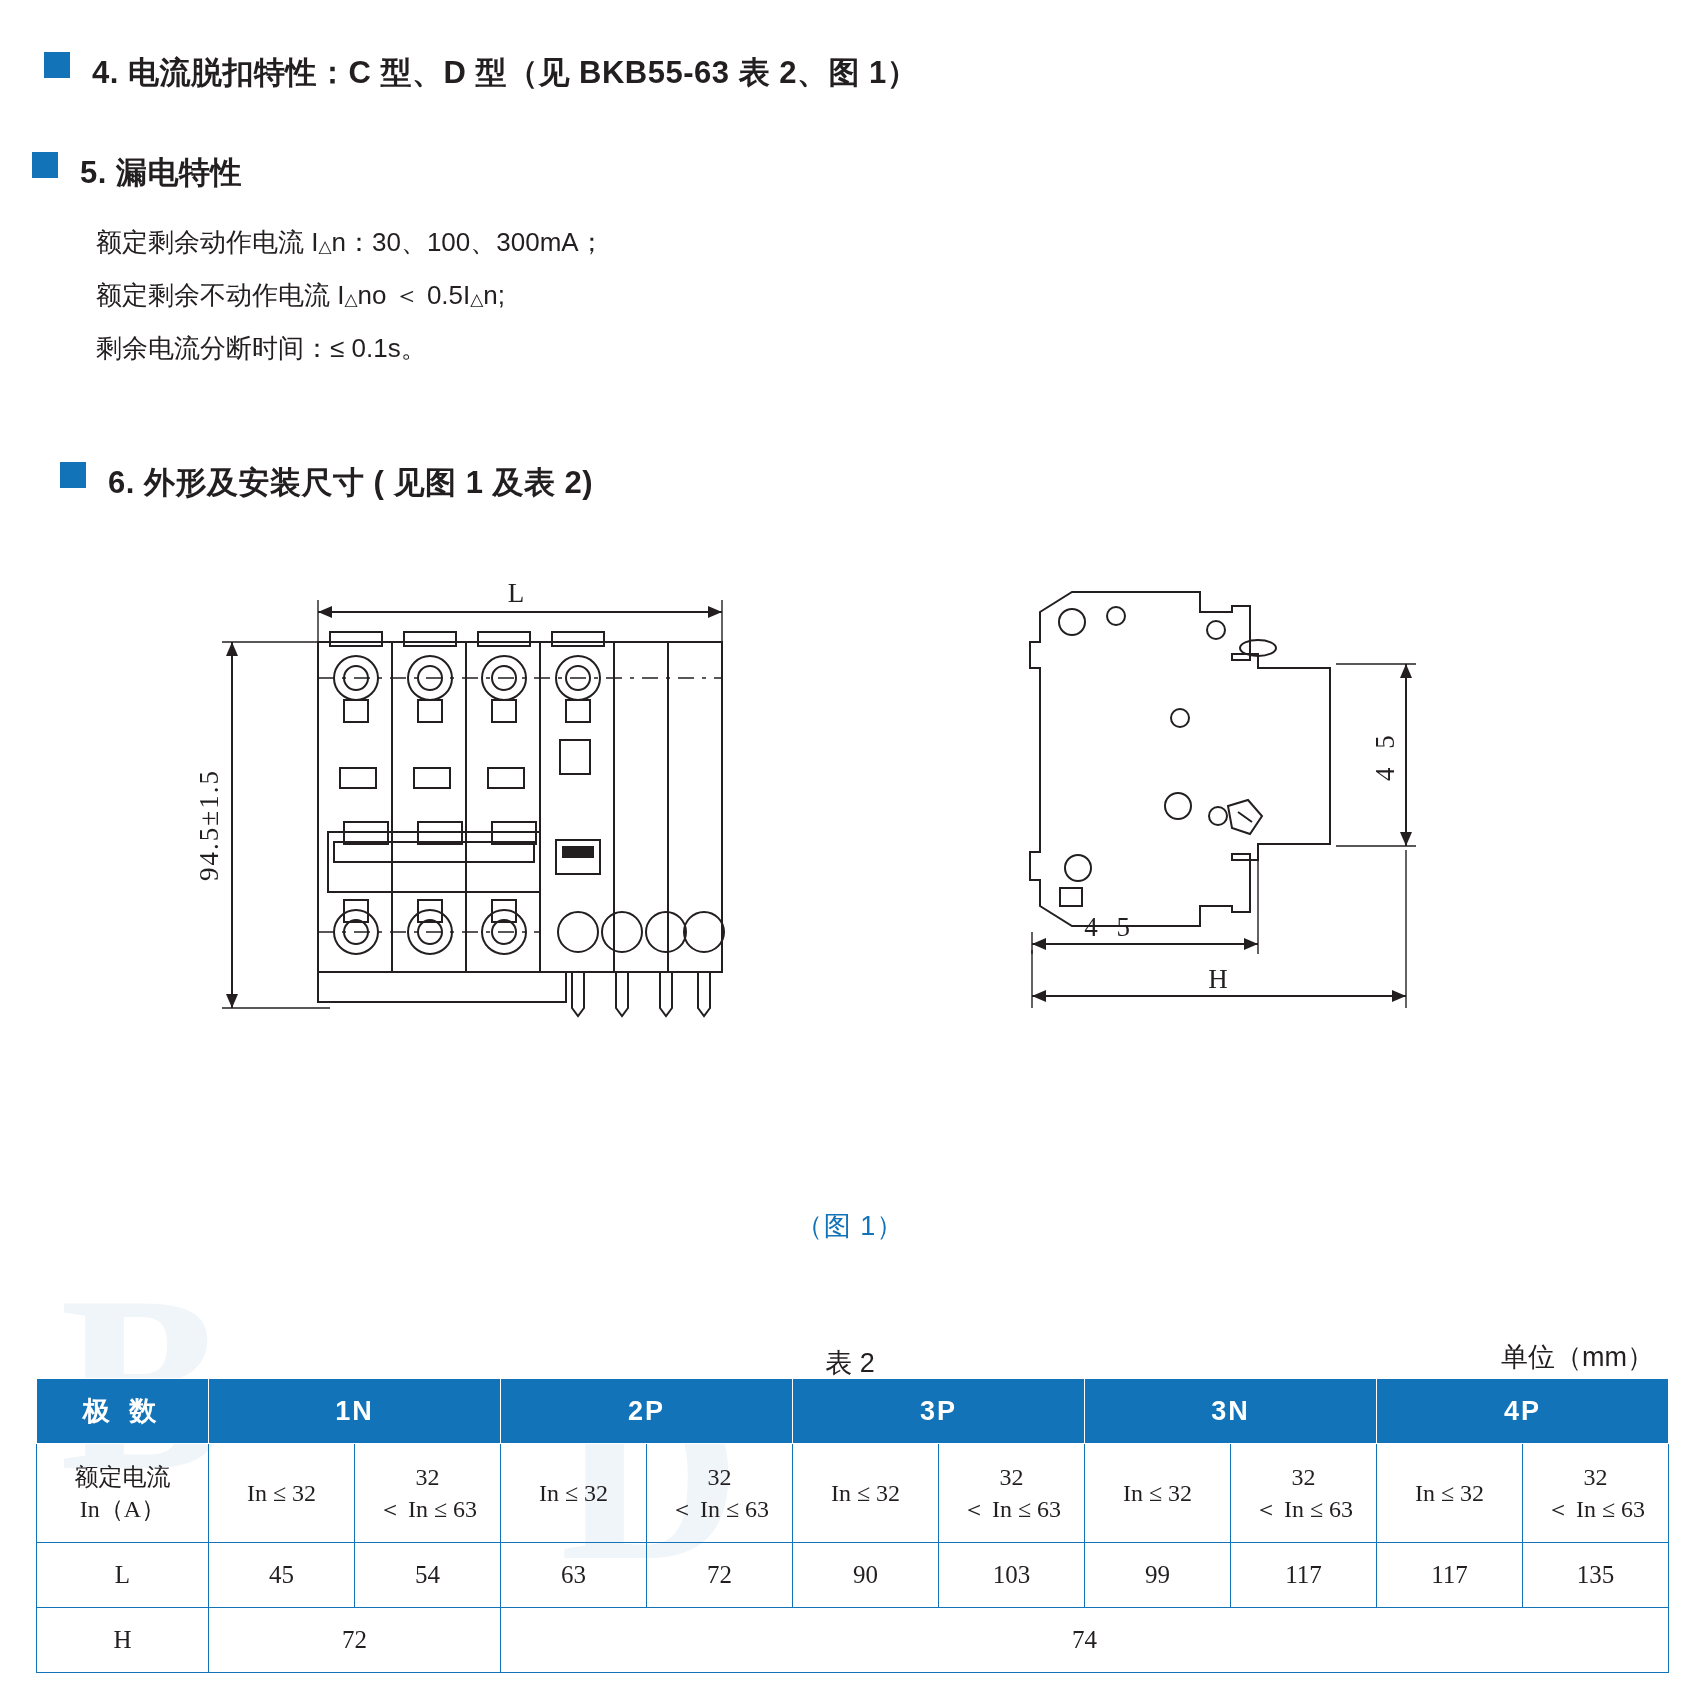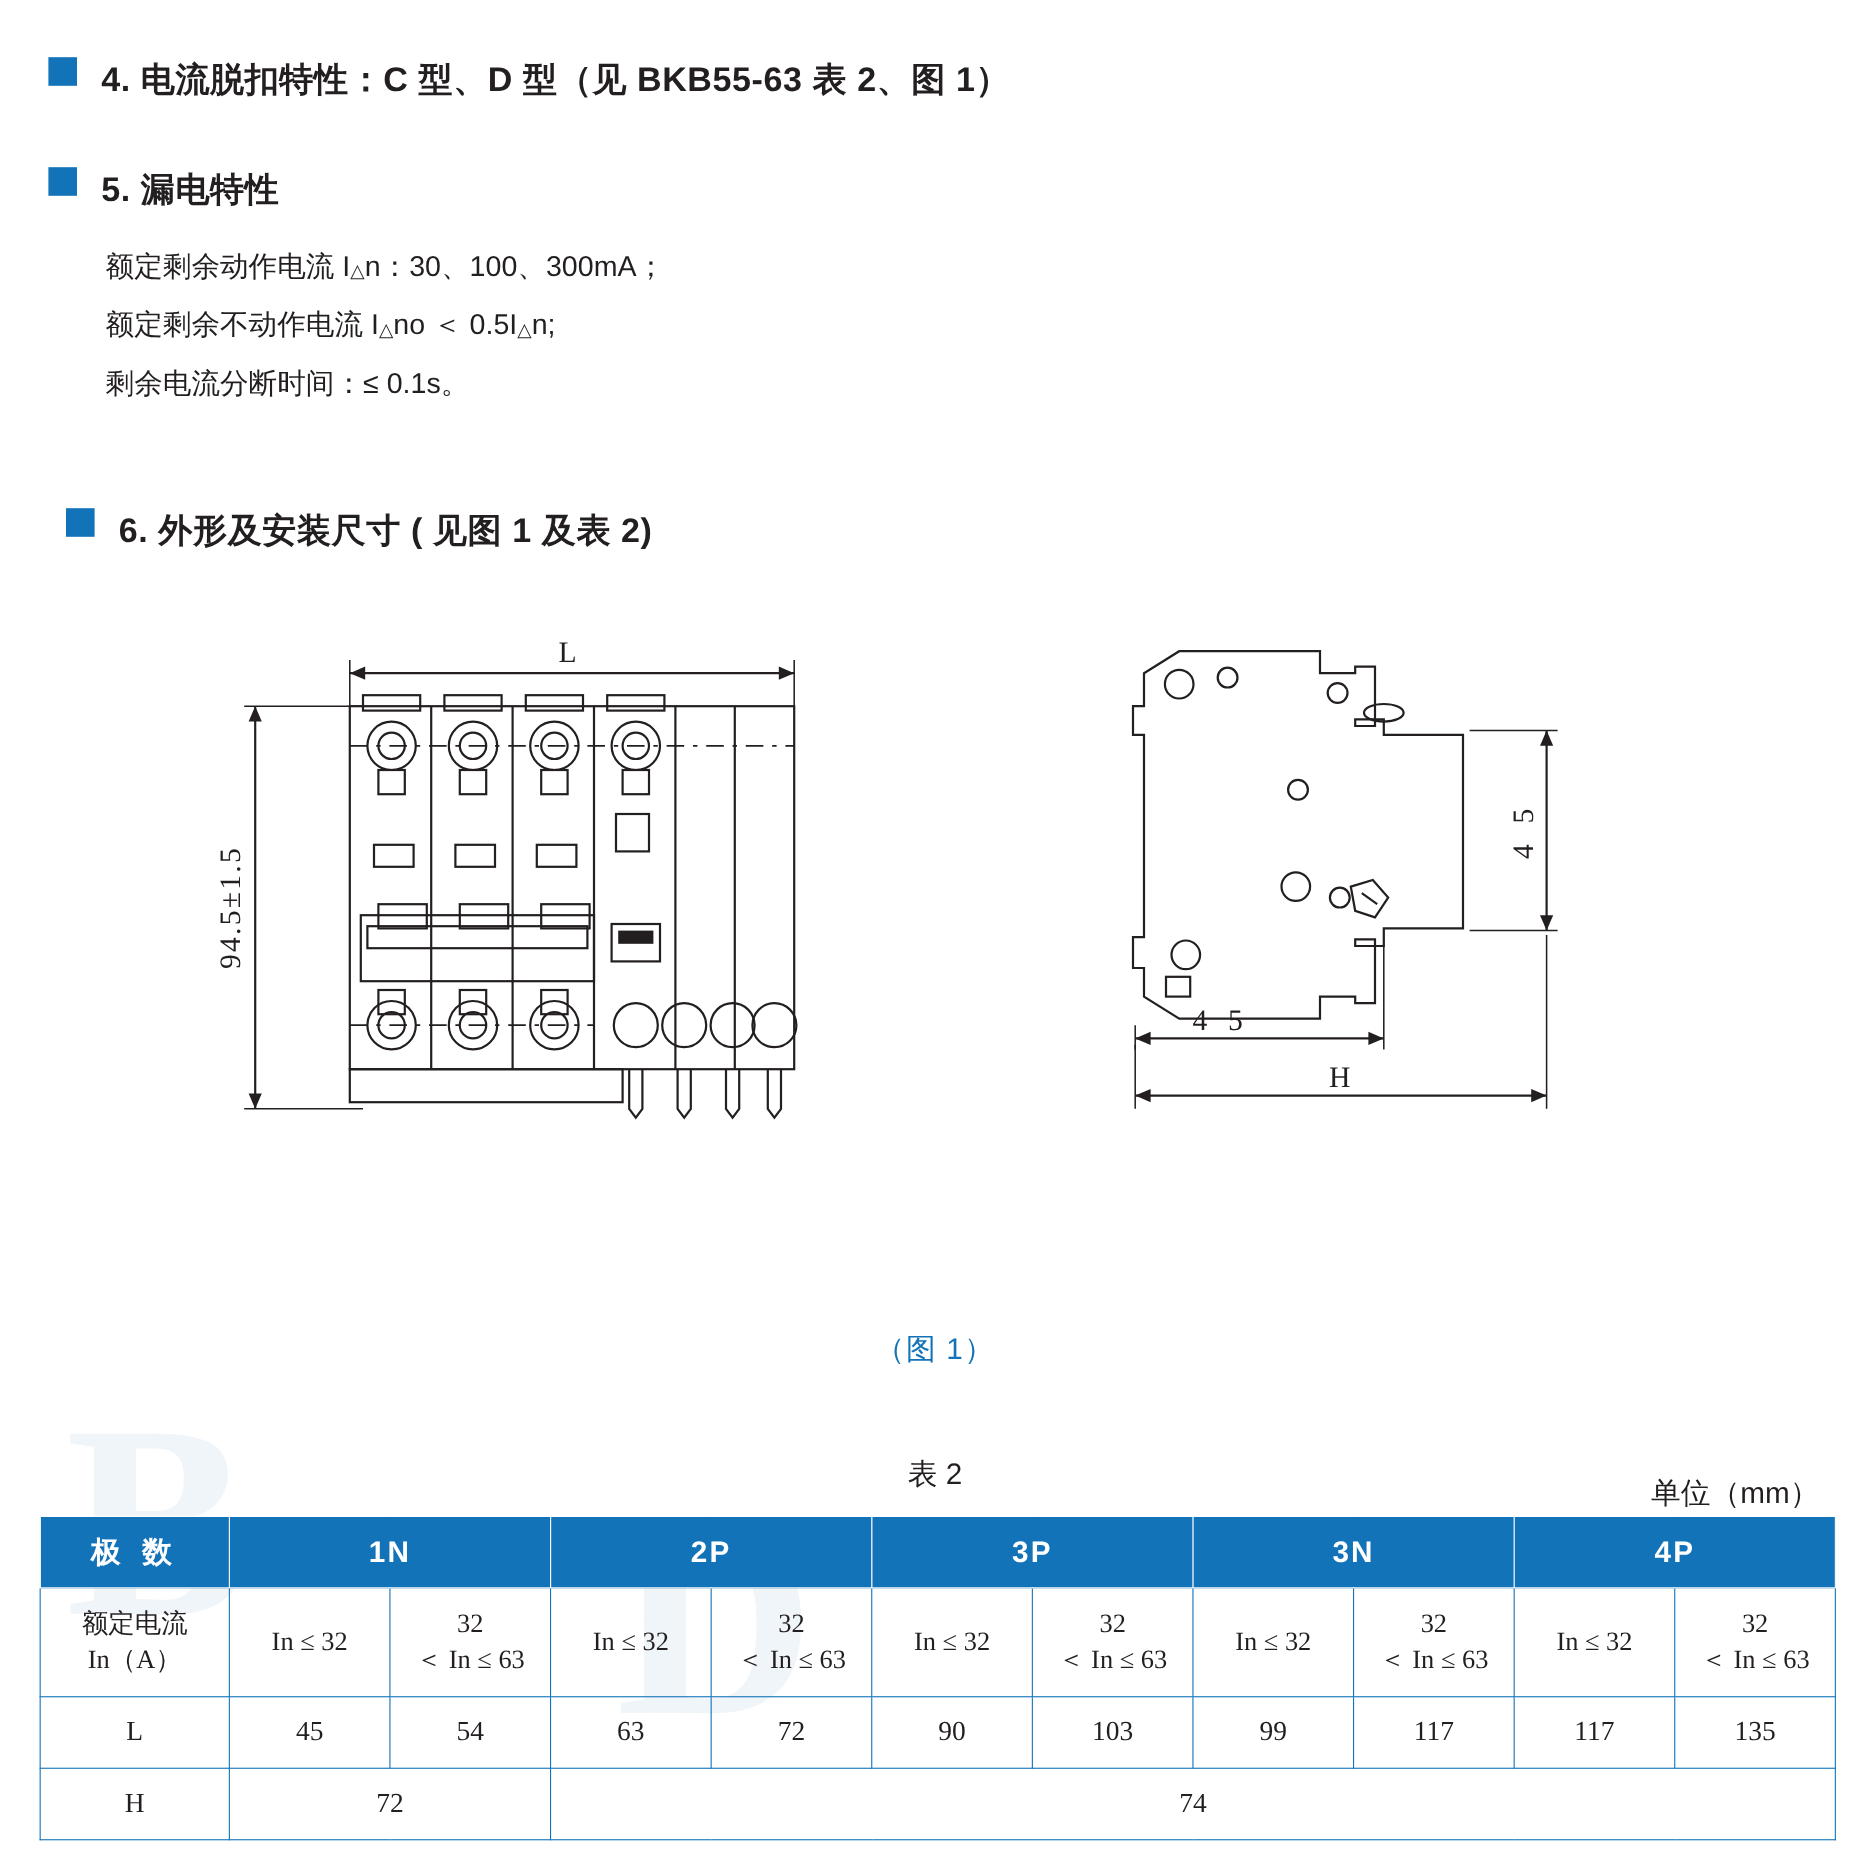--- a/index.html
+++ b/index.html
@@ -37,21 +37,21 @@
     flex: 0 0 auto;
   }
   .section-title {
     font-size: 31px;
     font-weight: bold;
     letter-spacing: 0.5px;
     color: #231f20;
     white-space: nowrap;
   }
   #head4 { position: absolute; left: 44px; top: 52px; }
-  #head5 { position: absolute; left: 44px; top: 152px; }
+  #head5 { position: absolute; left: 32px; top: 152px; }
   #head6 { position: absolute; left: 44px; top: 462px; padding-left: 16px; }
 
   
   .para-block {
     position: absolute;
     left: 96px;
     top: 218px;
     font-size: 26px;
     line-height: 48px;
     color: #231f20;
@@ -78,21 +78,21 @@
     letter-spacing: 1px;
   }
 
   
   .tbl-label {
     position: absolute;
     top: 1322px;
     font-size: 27px;
     color: #231f20;
   }
-  #tbl-name { left: 0; width: 1700px; text-align: center; }
+  #tbl-name { left: 0; width: 1700px; text-align: center; margin-top: 23px; }
   #tbl-unit { right: 46px; margin-top: 17px; }
 
   
   table.spec {
     position: absolute;
     left: 36px;
     top: 1378px;
     width: 1628px;
     border-collapse: collapse;
     table-layout: fixed;

